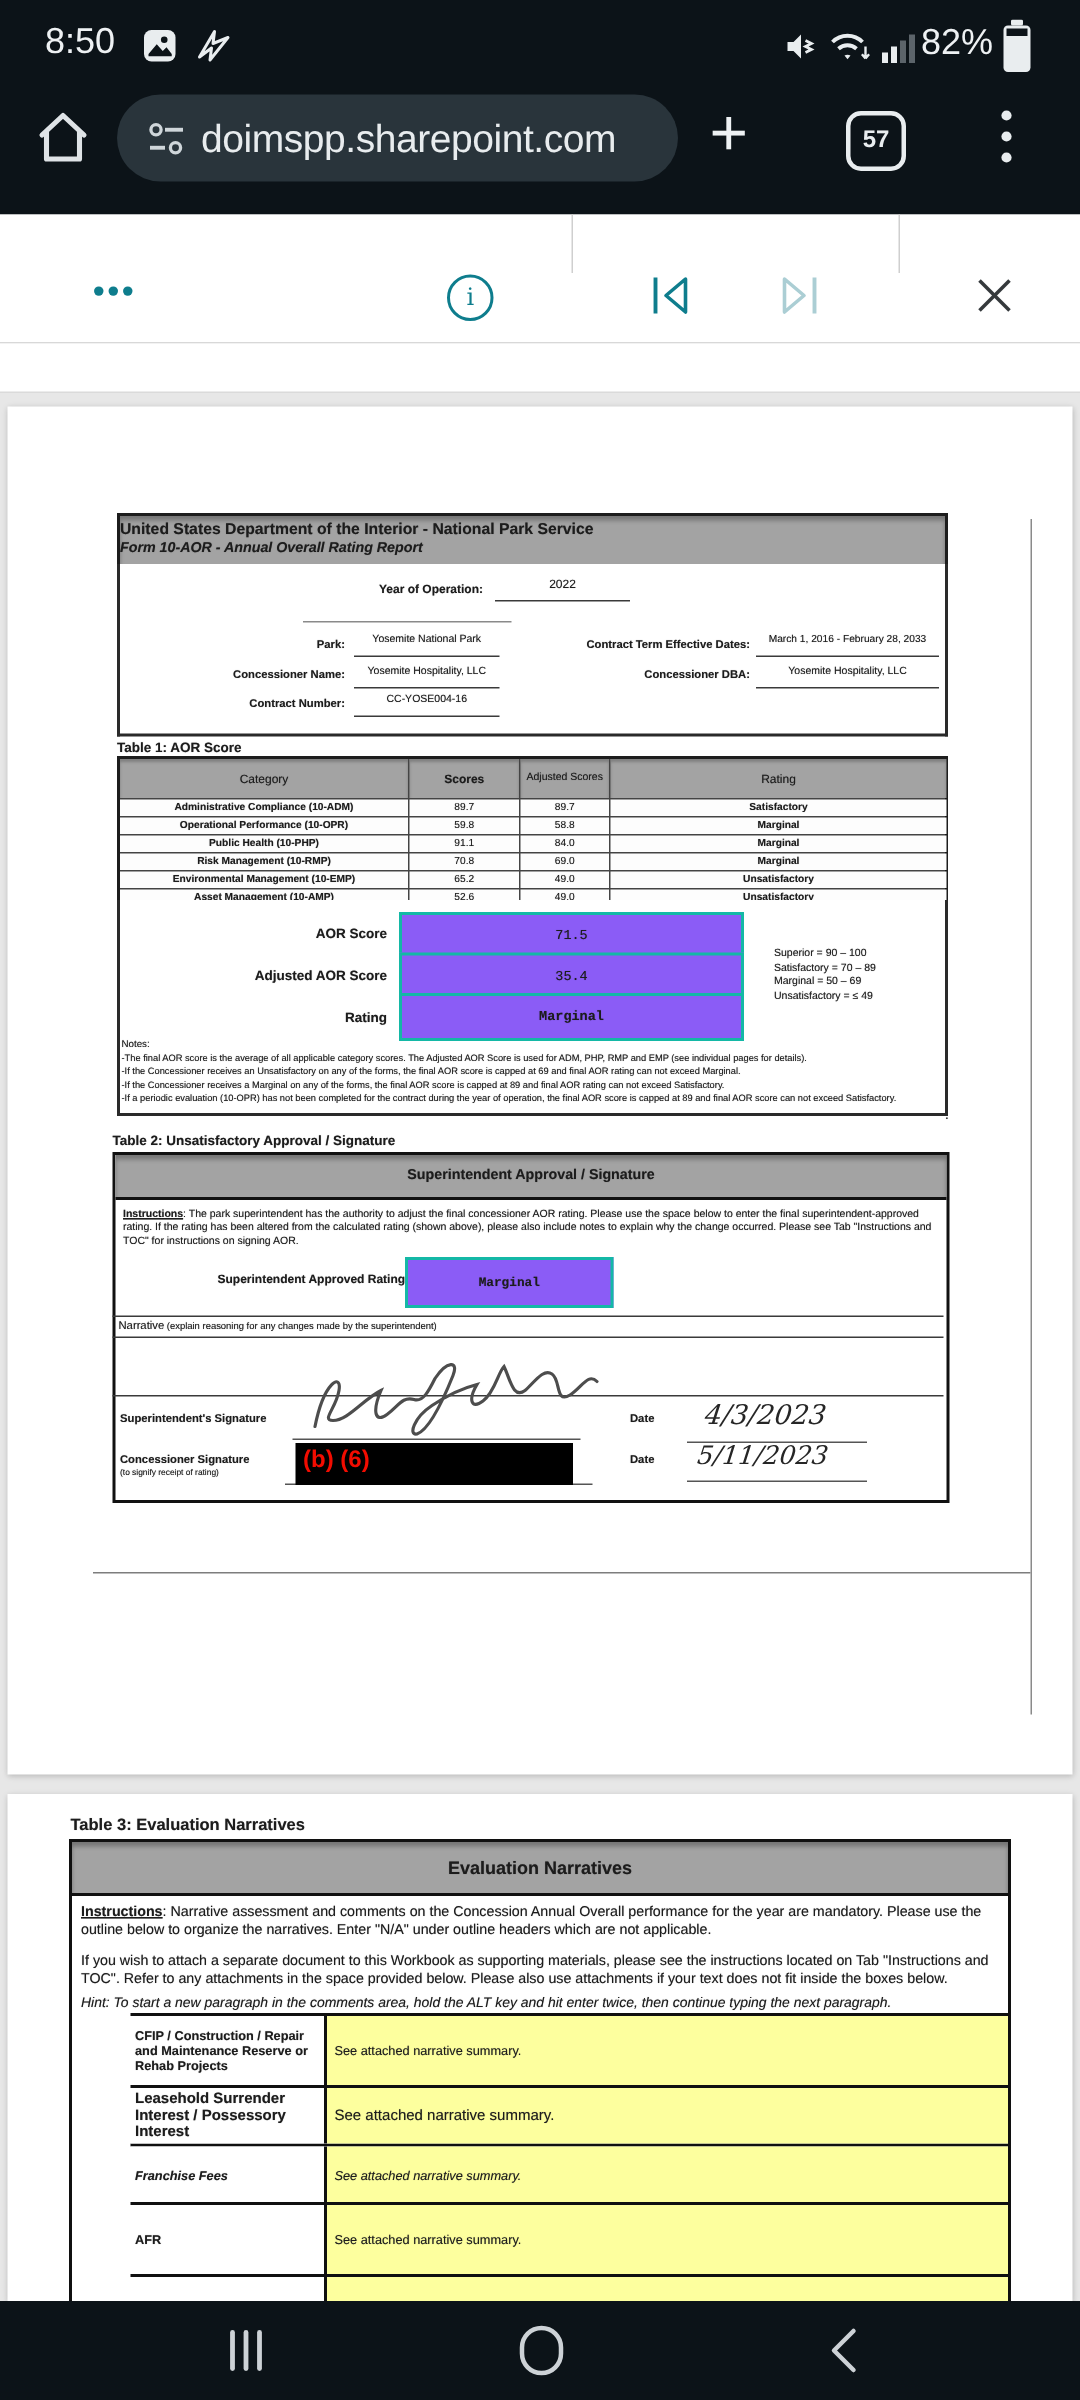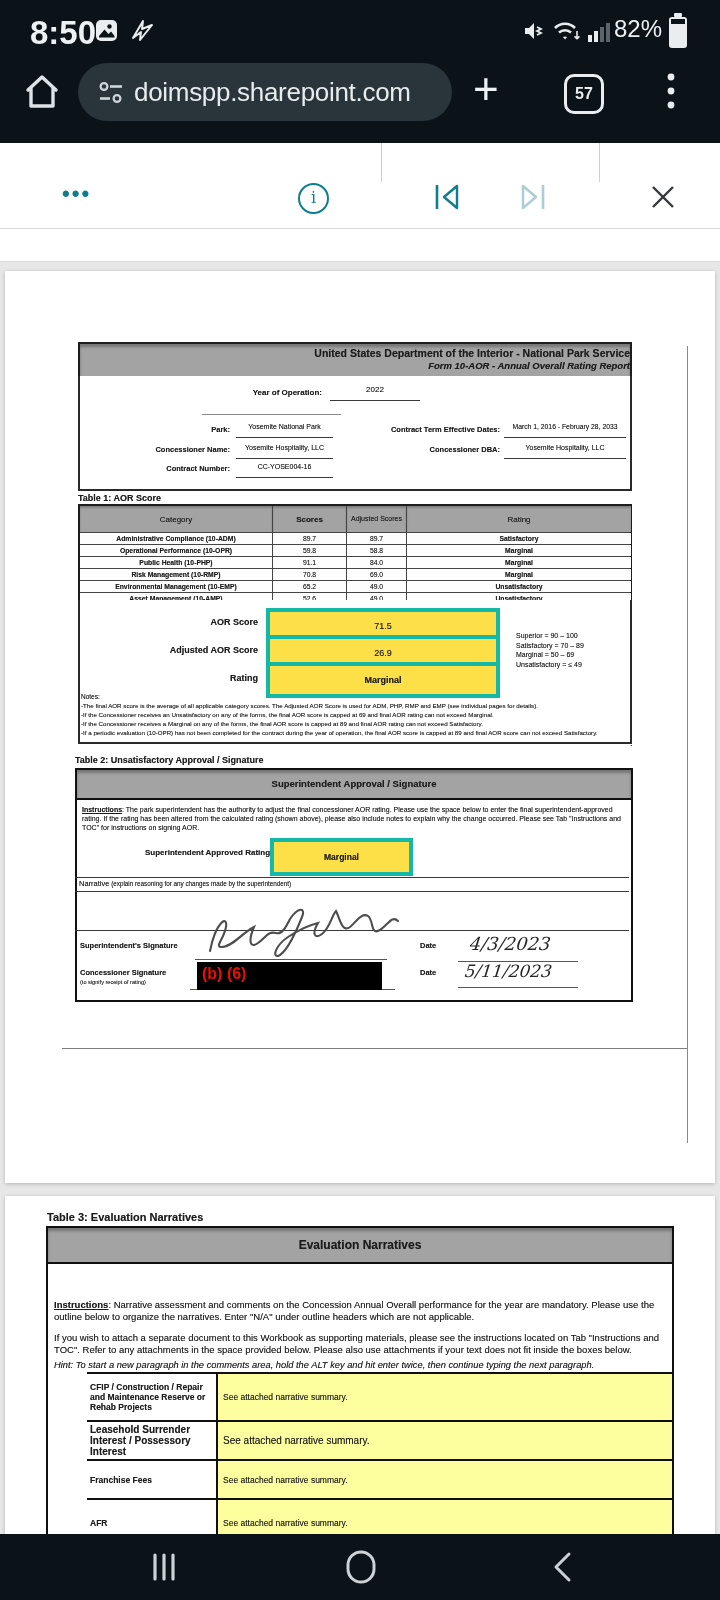--- a/index.html
+++ b/index.html
@@ -9,34 +9,34 @@
   .chrome{background:#0c1318;}
   .wht{color:#eef1f3;}
   .card{background:#ffffff;box-shadow:0 1px 4px rgba(0,0,0,.22);}
   .doc{color:#1c1c1c;text-shadow:0 0 .5px rgba(25,25,25,.5);}
   .grayhead{background:#a3a3a3;box-shadow:inset 0 3px 3px rgba(0,0,0,.28);border:2px solid #1d1d1d;}
   .uline{border-bottom:1px solid #3a3a3a;text-align:center;}
   .lbl{font-weight:bold;text-align:right;}
   .t1{display:grid;grid-template-columns:192px 73px 59px 224px;border:2px solid #1d1d1d;background:#444;grid-gap:1px;}
   .t1 .c{background:#fdfdfd;display:flex;align-items:center;justify-content:center;text-align:center;}
   .t1 .h{background:#a3a3a3;box-shadow:inset 0 2px 2px rgba(0,0,0,.22);}
-  .sbox{border:4px solid #14b8a6;background:#fde047;display:flex;align-items:center;justify-content:center;}
+  .sbox{border:2px solid #14b8a6;background:#8b5cf6;display:flex;align-items:center;justify-content:center;font-family:Liberation Mono, monospace;}
   .hand{font-family:"DejaVu Serif",serif;font-style:italic;color:#262626;transform:skewX(-7deg);}
   .t3row{border-top:2px solid #101010;display:grid;grid-template-columns:131px 1fr;margin-left:39px;}
   .t3row .lab{background:#fff;display:flex;align-items:center;padding:2px 3px;font-weight:bold;border-right:2px solid #101010;}
   .t3row .yel{background:#fdff9e;display:flex;align-items:center;padding:2px 5px;}
   svg{display:block;}
 </style>
 </head>
 <body>
 <div id="root">
 
 <div class="abs chrome" style="left:0;top:0;width:720px;height:143px;"></div>
 
-<div class="abs wht" style="left:30px;top:14px;font-size:33px;font-weight:700;">8:50</div>
+<div class="abs wht" style="left:30px;top:14px;font-size:24px;font-weight:400;">8:50</div>
 
 <span class="abs" style="left:95px;top:19px;">
   <svg width="23" height="23">
         <rect x="1" y="1" width="21" height="21" rx="5" fill="#e9edef"></rect>
   <circle cx="14.5" cy="7.5" r="2.2" fill="#0c1318"></circle>
   <path d="M4 17 l5.5 -6.5 4 4.5 2.5 -2.5 3.5 4.5 v1.5 h-15.5z" fill="#0c1318"></path>
       </svg>
 </span>
 <span class="abs" style="left:129px;top:18px;">
   <svg width="26" height="26">
@@ -123,21 +123,21 @@
   <svg width="26" height="26">
         <line x1="3" y1="3" x2="23" y2="23" stroke="#35393c" stroke-width="2.4"></line>
   <line x1="23" y1="3" x2="3" y2="23" stroke="#35393c" stroke-width="2.4"></line>
       </svg>
 </span>
 
 <div class="abs" style="left:0;top:229px;width:720px;height:32px;background:#ffffff;border-bottom:1px solid #dadada;"></div>
 
 <div class="abs card" style="left:5px;top:271px;width:710px;height:912px;"></div>
 
-<div class="abs grayhead doc" style="left:78px;top:342px;width:550px;height:34px;text-align:right;">
+<div class="abs grayhead doc" style="left:78px;top:342px;width:550px;height:34px;text-align:left;">
   <div style="font-size:10.5px;font-weight:bold;margin-top:3px;">United States Department of the Interior - National Park Service</div>
   <div style="font-size:9.5px;font-weight:bold;font-style:italic;margin-top:1px;">Form 10-AOR - Annual Overall Rating Report</div>
 </div>
 
 <div class="abs" style="left:78px;top:376px;width:550px;height:113px;border:2px solid #2a2a2a;border-top:none;background:#fff;"></div>
 
 <div class="abs doc lbl" style="left:180px;top:388px;width:142px;font-size:8px;text-align:right;">Year of Operation:</div>
 <div class="abs doc uline" style="left:330px;top:385px;width:90px;height:15px;font-size:8px;">2022</div>
 <div class="abs" style="left:202px;top:414px;width:139px;height:1px;background:#8a8a8a;"></div>
 
@@ -188,21 +188,21 @@
   <div class="c" style="height:11px;font-weight:bold;">Asset Management (10-AMP)</div>
   <div class="c">52.6</div>
   <div class="c">49.0</div>
   <div class="c" style="font-weight:bold;">Unsatisfactory</div>
 </div>
 
 <div class="abs" style="left:78px;top:600px;width:550px;height:142px;border:2px solid #2a2a2a;border-top:none;background:#fff;"></div>
 <div class="abs doc lbl" style="left:120px;top:617px;width:138px;font-size:9px;">AOR Score</div>
 <div class="abs sbox doc" style="left:266px;top:608px;width:226px;height:27px;font-size:9px;">71.5</div>
 <div class="abs doc lbl" style="left:120px;top:645px;width:138px;font-size:9px;">Adjusted AOR Score</div>
-<div class="abs sbox doc" style="left:266px;top:635px;width:226px;height:27px;font-size:9px;">26.9</div>
+<div class="abs sbox doc" style="left:266px;top:635px;width:226px;height:27px;font-size:9px;">35.4</div>
 <div class="abs doc lbl" style="left:120px;top:673px;width:138px;font-size:9px;">Rating</div>
 <div class="abs sbox doc" style="left:266px;top:662px;width:226px;height:28px;font-size:9px;font-weight:bold;">Marginal</div>
 <div class="abs doc" style="left:516px;top:631px;font-size:7px;line-height:9.6px;">
   <div>Superior = 90 – 100</div>
   <div>Satisfactory = 70 – 89</div>
   <div>Marginal = 50 – 69</div>
   <div>Unsatisfactory = ≤ 49</div>
 </div>
 
 <div class="abs doc" style="left:81px;top:692px;width:546px;font-size:6.2px;line-height:9px;">
@@ -252,36 +252,36 @@
 <div class="abs" style="left:458px;top:987px;width:120px;height:1px;background:#555;"></div>
 
 <div class="abs" style="left:62px;top:1048px;width:625px;height:1px;background:#7d7d7d;"></div>
 <div class="abs" style="left:687px;top:346px;width:1px;height:797px;background:#8a8a8a;"></div>
 
 <div class="abs card" style="left:5px;top:1196px;width:710px;height:338px;"></div>
 
 <div class="abs doc" style="left:47px;top:1211px;font-size:11px;font-weight:bold;">Table 3: Evaluation Narratives</div>
 <div class="abs" style="left:46px;top:1226px;width:624px;height:308px;border:2.5px solid #101010;border-bottom:none;background:#fff;overflow:hidden;">
   <div class="grayhead doc" style="height:34px;border:none;border-bottom:2.5px solid #101010;text-align:center;line-height:34px;font-size:12px;font-weight:bold;">Evaluation Narratives</div>
-  <div class="doc" style="padding:5px 8px 0 6px;font-size:9.5px;line-height:12px;margin-top:30px;">
+  <div class="doc" style="padding:5px 8px 0 6px;font-size:9.5px;line-height:12px;">
     <div><span style="font-weight:bold;text-decoration:underline;">Instructions</span><span>: Narrative assessment and comments on the Concession Annual Overall performance for the year are mandatory. Please use the outline below to organize the narratives. Enter "N/A" under outline headers which are not applicable.</span></div>
     <div style="height:9px;"></div>
     <div>If you wish to attach a separate document to this Workbook as supporting materials, please see the instructions located on Tab "Instructions and TOC". Refer to any attachments in the space provided below. Please also use attachments if your text does not fit inside the boxes below.</div>
   </div>
   <div class="doc" style="padding:4px 8px 2px 6px;font-size:9.3px;font-style:italic;">Hint: To start a new paragraph in the comments area, hold the ALT key and hit enter twice, then continue typing the next paragraph.</div>
 
   <div class="t3row doc" style="height:46px;font-size:8.5px;">
     <div class="lab">CFIP / Construction / Repair and Maintenance Reserve or Rehab Projects</div>
     <div class="yel">See attached narrative summary.</div>
   </div>
   <div class="t3row doc" style="height:37px;font-size:10px;">
     <div class="lab">Leasehold Surrender Interest / Possessory Interest</div>
     <div class="yel">See attached narrative summary.</div>
   </div>
-  <div class="t3row doc" style="height:37px;font-size:8.5px;">
+  <div class="t3row doc" style="height:37px;font-size:8.5px;font-style:italic;">
     <div class="lab">Franchise Fees</div>
     <div class="yel">See attached narrative summary.</div>
   </div>
   <div class="t3row doc" style="height:46px;font-size:8.5px;">
     <div class="lab">AFR</div>
     <div class="yel">See attached narrative summary.</div>
   </div>
   <div class="t3row doc" style="height:30px;font-size:8.5px;">
     <div class="lab"></div>
     <div class="yel"></div>

